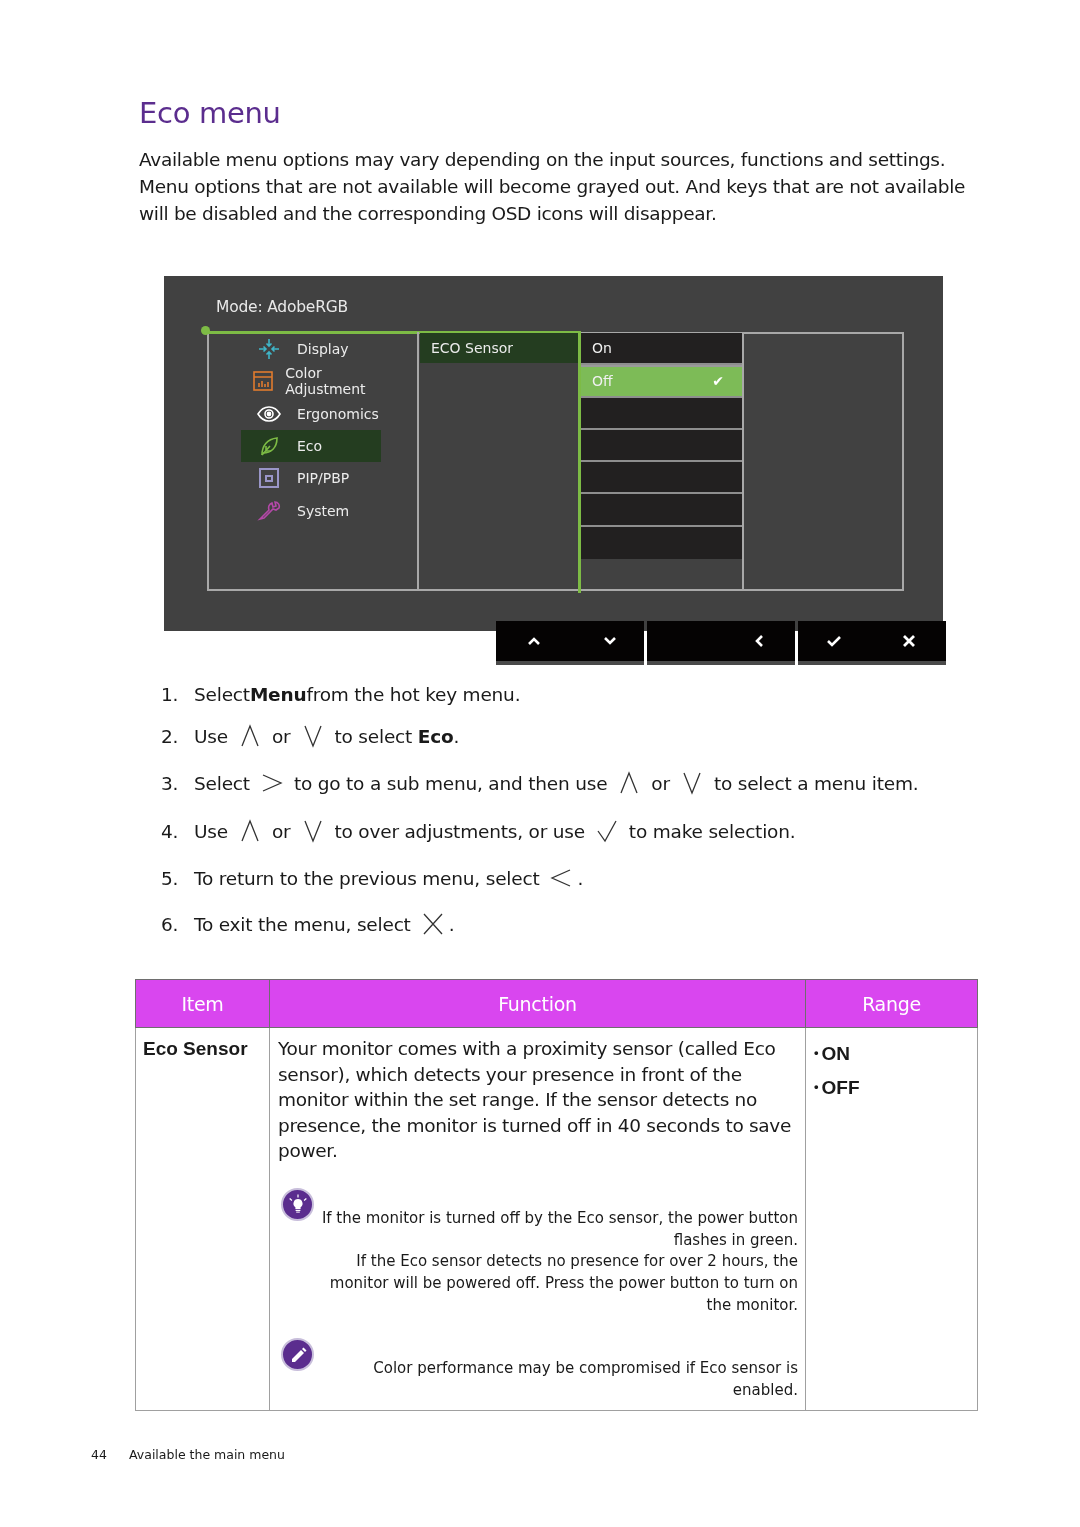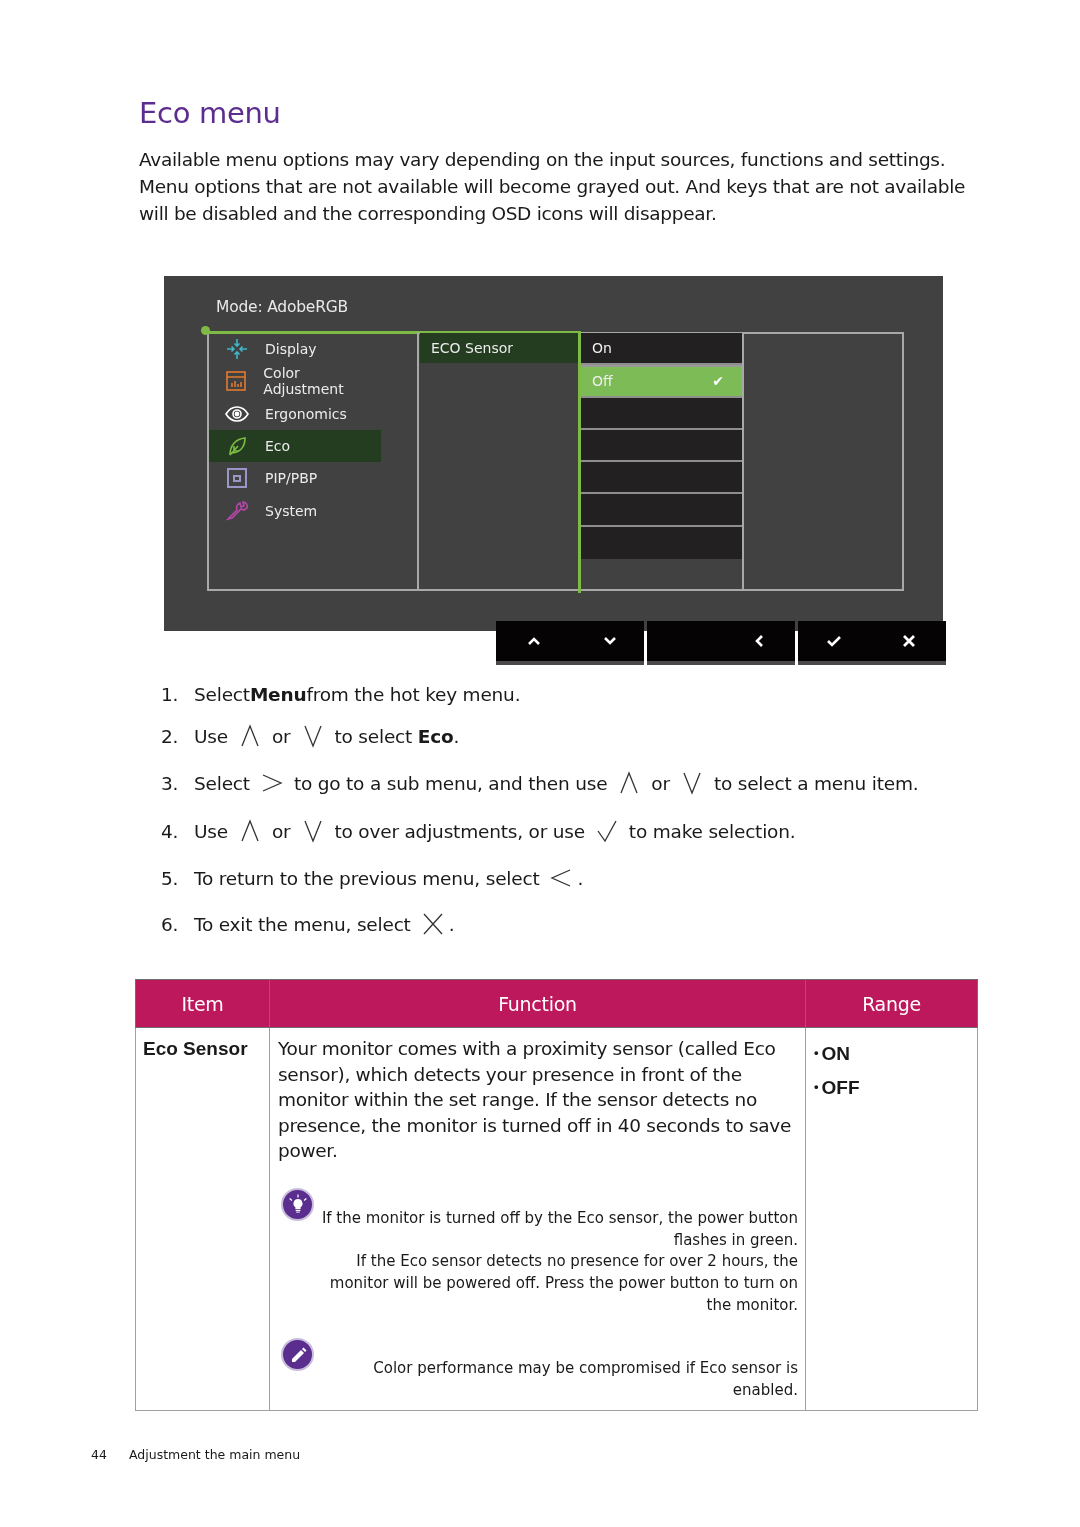--- a/index.html
+++ b/index.html
@@ -9,21 +9,21 @@
   .title { position: absolute; left: 139px; top: 96px; font-size: 29px; color: #5b2d8e; font-weight: normal; letter-spacing: -0.3px; }
   .intro { position: absolute; left: 139px; top: 146px; width: 850px; font-size: 18.5px; line-height: 27px; color: #1a1a1a; letter-spacing: -0.3px; }
 
   
   .osd { position: absolute; left: 164px; top: 276px; width: 779px; height: 355px; background: #414141; }
   .osd-mode { position: absolute; left: 52px; top: 22px; font-size: 15.5px; color: #e8e8e8; letter-spacing: -0.2px; }
   .osd-frame { position: absolute; left: 43px; top: 56px; width: 697px; height: 259px; border: 2px solid #a8a8a8; }
   .osd-topline { position: absolute; left: 43px; top: 55px; width: 372px; height: 3px; background: #7dbb45; }
   .osd-dot { position: absolute; left: 37px; top: 50px; width: 9px; height: 9px; border-radius: 50%; background: #7dbb45; }
   .col-divider { position: absolute; top: 56px; width: 2px; height: 259px; background: #a8a8a8; }
-  .menu-list { position: absolute; left: 45px; top: 57px; width: 172px; }
+  .menu-list { position: absolute; left: 45px; top: 57px; width: 172px; padding-left: 32px; }
   .menu-item { height: 32.3px; display: flex; align-items: center; font-size: 14px; color: #ececec; }
   .menu-item.active { background: #243d20; }
   .menu-item .ic { width: 56px; display: flex; justify-content: center; align-items: center; }
   .menu-item .ic svg { width: 24px; height: 24px; }
   .sub-list { position: absolute; left: 256px; top: 57px; width: 158px; }
   .sub-item { height: 30px; padding-left: 11px; display: flex; align-items: center; font-size: 14px; color: #ececec; }
   .sub-item.active { background: #243d20; }
   .sub-item:nth-child(2) { height: 44px; }
   .green-v { position: absolute; left: 414px; top: 55px; width: 3px; height: 262px; background: #7dbb45; }
   .opt-list { position: absolute; left: 417px; top: 57px; width: 161px; }
@@ -39,21 +39,21 @@
   
   .steps { position: absolute; left: 161px; top: 680px; width: 800px; }
   .step { position: absolute; left: 0; font-size: 18.5px; color: #1a1a1a; white-space: nowrap; display: flex; align-items: center; letter-spacing: -0.2px; }
   .step .num { display: inline-block; width: 33px; }
   .step b { font-weight: bold; }
   .step .gl { display: inline-flex; align-items: center; justify-content: center; width: 24px; height: 26px; margin: 0 10px; }
   .step .gl svg { width: 22px; height: 24px; }
 
   
   .tbl { position: absolute; left: 135px; top: 979px; width: 843px; border-collapse: collapse; }
-  .tbl th { background: #be185d; color: #ffffff; font-weight: normal; font-size: 19px; height: 48px; border: 1.5px solid #6e6e6e; letter-spacing: -0.3px; }
+  .tbl th { background: #d946ef; color: #ffffff; font-weight: normal; font-size: 19px; height: 48px; border: 1.5px solid #6e6e6e; letter-spacing: -0.3px; }
   .tbl td { border: 1.5px solid #a0a0a0; vertical-align: top; }
   .td-item { width: 134px; padding: 10px 7px; font-family: "Liberation Sans", sans-serif; font-weight: bold; font-size: 19px; }
   .td-func { width: 536px; padding: 8px 7px 8px 8px; }
   .td-range { padding: 8px 8px; }
   .func-text { font-size: 18.5px; line-height: 25.6px; color: #1a1a1a; letter-spacing: -0.3px; }
   .note { position: relative; margin-top: 16px; padding-left: 40px; font-size: 15px; line-height: 21.7px; color: #1a1a1a; }
   .note .nicon { position: absolute; left: 3px; top: -12px; width: 33px; height: 33px; border-radius: 50%; background: #5b2d8e; border: 2px solid #c8bedb; display: flex; align-items: center; justify-content: center; }
   .note .nicon svg { width: 20px; height: 20px; }
   .note p { padding-top: 8px; text-align: right; }
   .note p + p { padding-top: 0; }
@@ -318,14 +318,14 @@
       </td>
       <td class="td-range">
         <div class="range-item"><span class="bul">•</span><span>ON</span></div>
         <div class="range-item"><span class="bul">•</span><span>OFF</span></div>
       </td>
     </tr>
   </tbody>
 </table>
 
 <div class="footer">
-  <span class="pg">44</span><span>Adjustment the main menu</span>
+  <span class="pg">44</span><span>Available the main menu</span>
 </div>
 
 </body></html>

